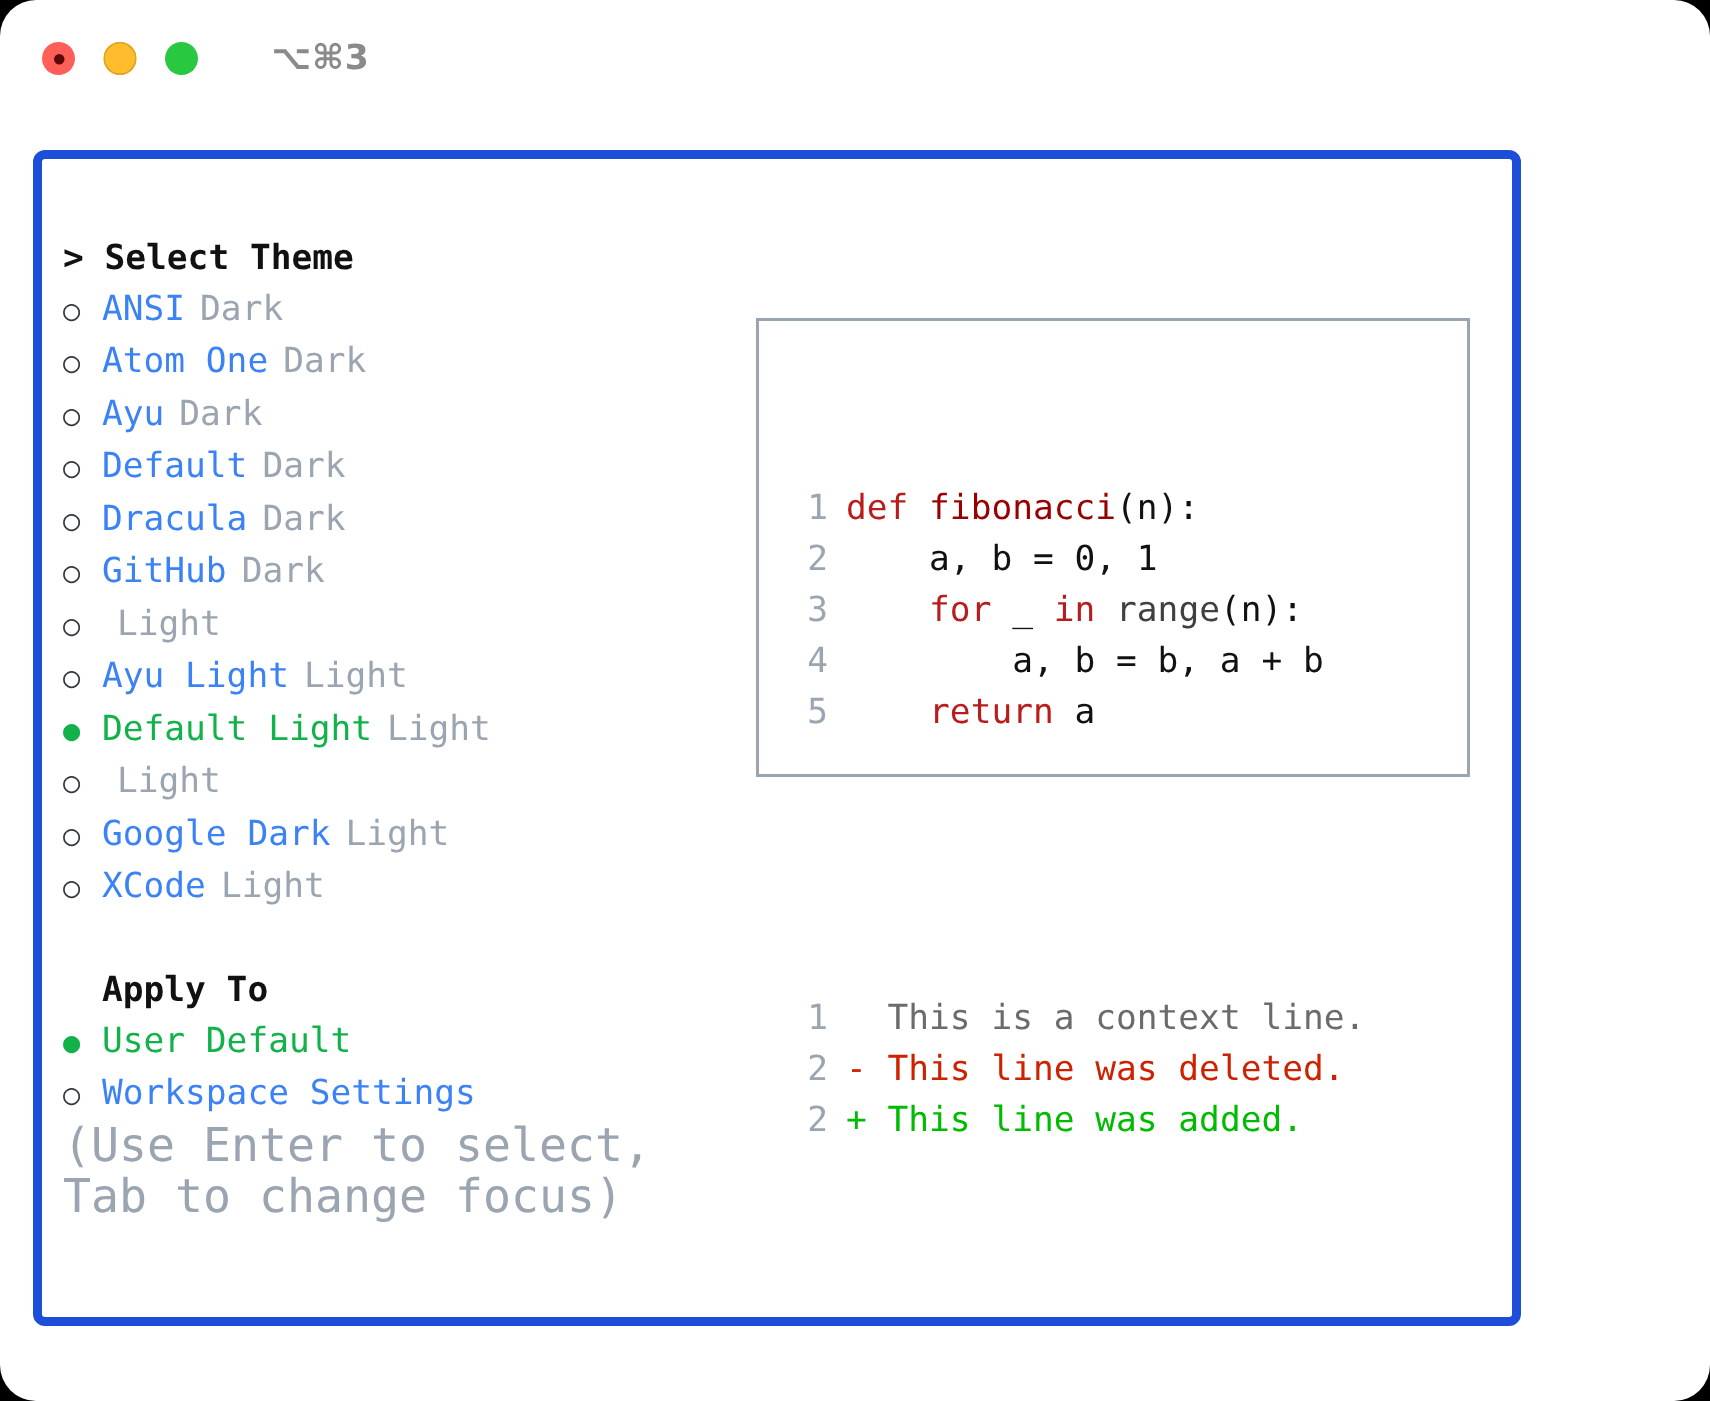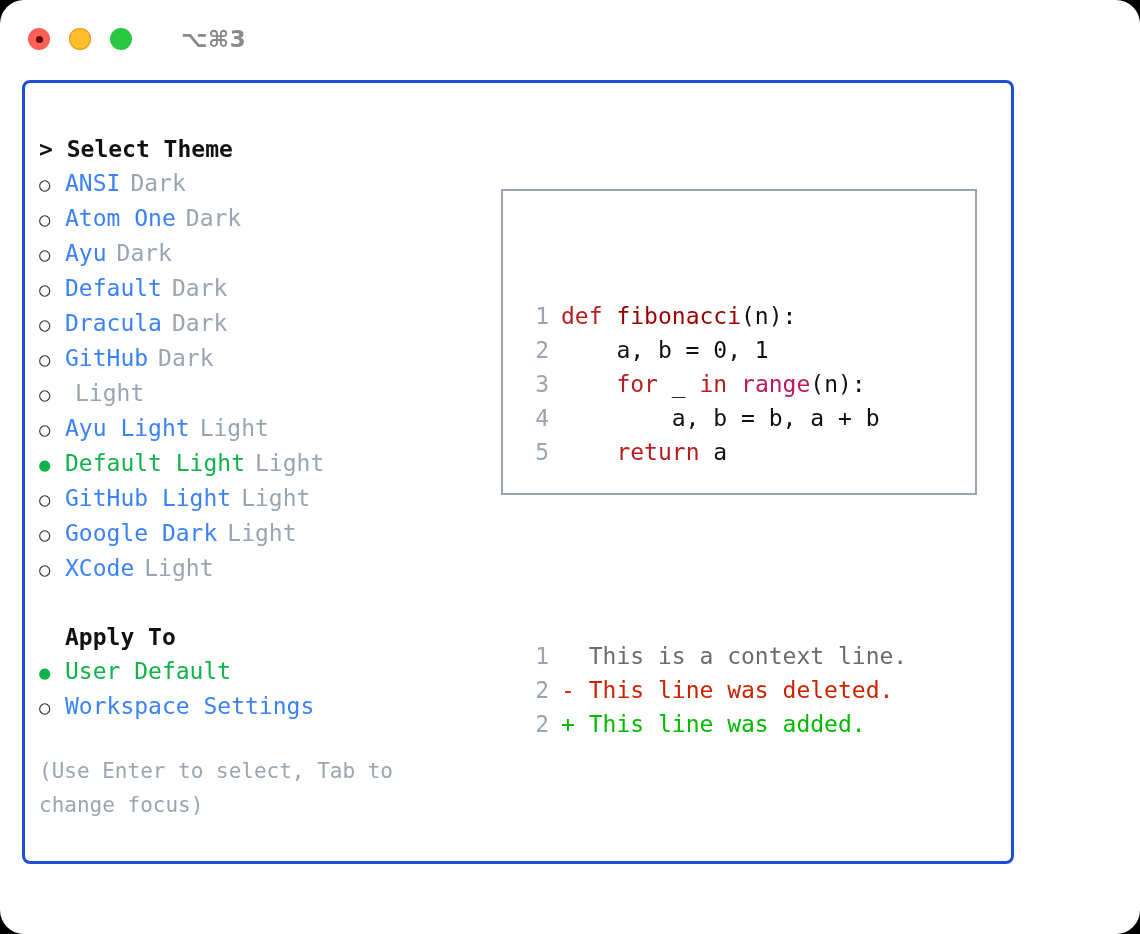--- a/index.html
+++ b/index.html
@@ -69,24 +69,24 @@
     font-size: 23px;
     font-weight: bold;
     color: #8a8a8a;
     letter-spacing: 0.5px;
   }
 
   
   .frame {
     position: absolute;
     left: 22px;
-    top: 80px;
+    top: 100px;
     width: 992px;
     height: 784px;
-    border: 3px solid #1d4ed8;
+    border: 6px solid #1d4ed8;
     border-radius: 8px;
     box-sizing: border-box;
     background: #ffffff;
   }
 
   
   .left-col {
     position: absolute;
     left: 14px;
     top: 49px;
@@ -136,22 +136,21 @@
     font-weight: bold;
     color: #111111;
     line-height: 34px;
     padding-left: 26px;
     white-space: pre;
   }
 
   .spacer-block { height: 34px; }
 
   .hint {
-    margin-top: 30px;
-    font-size: 21px;
+    font-size: 31px;
     line-height: 34px;
     color: #9aa5b1;
     width: 400px;
     white-space: pre-wrap;
   }
 
   
   .preview-box {
     position: absolute;
     left: 476px;
@@ -174,21 +173,21 @@
   .lineno {
     width: 26px;
     flex: 0 0 26px;
     text-align: right;
     color: #9aa5b1;
     margin-right: 12px;
   }
   .tok-kw   { color: #b91c1c; }
   .tok-fn   { color: #990000; }
   .tok-plain{ color: #111111; }
-  .tok-builtin { color: #be185d; }
+  .tok-builtin { color: #404040; }
 
   .diff-gap { height: 34px; }
   .diff-context { color: #6b6b6b; }
   .diff-del { color: #cc2200; }
   .diff-add { color: #00bb00; }
 </style>
 </head>
 <body>
 
 <div class="window">
@@ -211,21 +210,21 @@
       <div class="list" id="theme-list">
           <div class="list-item"><span class="bullet">○</span><span class="item-label">ANSI</span><span class="item-tag">Dark</span></div>
           <div class="list-item"><span class="bullet">○</span><span class="item-label">Atom One</span><span class="item-tag">Dark</span></div>
           <div class="list-item"><span class="bullet">○</span><span class="item-label">Ayu</span><span class="item-tag">Dark</span></div>
           <div class="list-item"><span class="bullet">○</span><span class="item-label">Default</span><span class="item-tag">Dark</span></div>
           <div class="list-item"><span class="bullet">○</span><span class="item-label">Dracula</span><span class="item-tag">Dark</span></div>
           <div class="list-item"><span class="bullet">○</span><span class="item-label">GitHub</span><span class="item-tag">Dark</span></div>
           <div class="list-item"><span class="bullet">○</span><span class="item-tag">Light</span></div>
           <div class="list-item"><span class="bullet">○</span><span class="item-label">Ayu Light</span><span class="item-tag">Light</span></div>
           <div class="list-item selected"><span class="bullet filled">●</span><span class="item-label">Default Light</span><span class="item-tag">Light</span></div>
-          <div class="list-item"><span class="bullet">○</span><span class="item-label">GitHub Light</span><span class="item-tag">Light</span></div>
+          <div class="list-item"><span class="bullet">○</span><span class="item-tag">Light</span></div>
           <div class="list-item"><span class="bullet">○</span><span class="item-label">Google Dark</span><span class="item-tag">Light</span></div>
           <div class="list-item"><span class="bullet">○</span><span class="item-label">XCode</span><span class="item-tag">Light</span></div>
         </div>
 
       <div class="spacer-block"></div>
 
       <div class="group-heading">Apply To</div>
 
       <div class="list" id="apply-to-list">
           <div class="list-item selected"><span class="bullet filled">●</span><span class="item-label">User Default</span></div>

